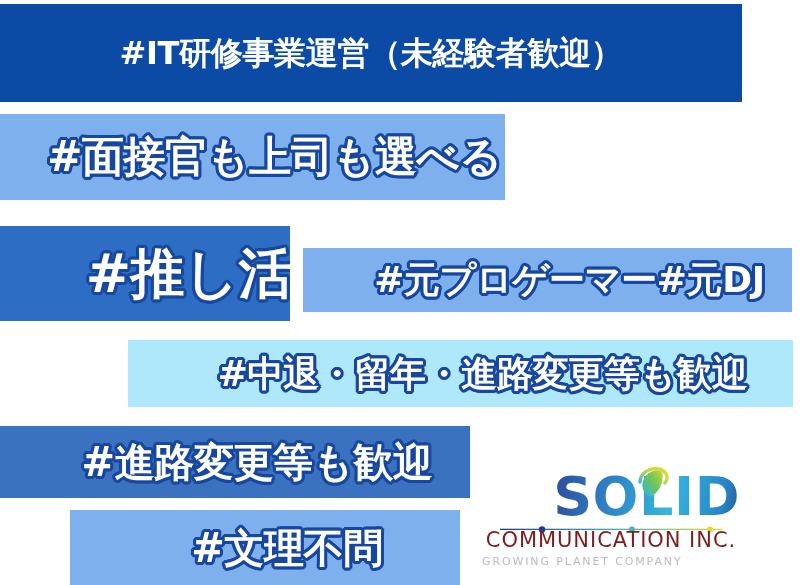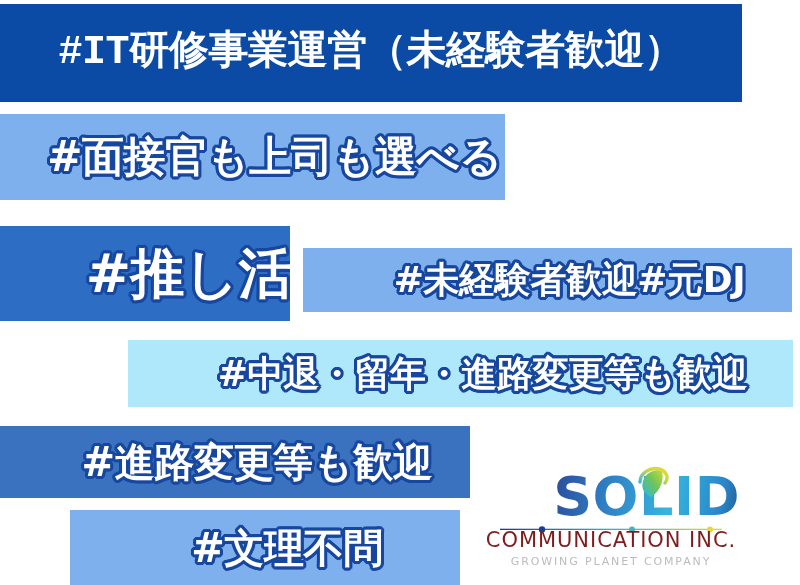--- a/index.html
+++ b/index.html
@@ -52,21 +52,21 @@
     margin-left: 44px;
   }
   
   .plain .txt {
     color: #ffffff;
     text-shadow: none;
   }
 
   
   #bar-it      { left: 0px;   top: 4px;   width: 742px; height: 98px;  background: var(--navy); }
-  #bar-it .txt { font-size: 40px; font-family: Liberation Mono, monospace; }
+  #bar-it .txt { font-size: 32px; }
 
   #bar-mensetsu      { left: 0px;   top: 114px; width: 505px; height: 86px; background: var(--lightblue); }
   #bar-mensetsu .txt { font-size: 42px; }
 
   #bar-se      { left: 516px; top: 114px; width: 279px; height: 99px; background: var(--cyan); }
   #bar-se .txt { font-size: 64px; letter-spacing: 0.01em; }
 
   #bar-oshi      { left: 0px;   top: 226px; width: 290px; height: 95px; background: var(--medblue); padding-left: 44px; }
   #bar-oshi .txt { font-size: 54px; }
 
@@ -140,21 +140,20 @@
     letter-spacing: 0.045em;
     color: #7f1d1d;
     font-family: "DejaVu Sans", "Liberation Sans", sans-serif;
     line-height: 1.2;
   }
   #logo-tag {
     position: absolute;
     left: 0px;
     top: 95px;
     width: 258px;
-    text-align: center;
     font-size: 11px;
     letter-spacing: 0.17em;
     color: #b9bcbe;
     font-family: "DejaVu Sans", "Liberation Sans", sans-serif;
   }
 </style>
 </head>
 <body>
 
 <div id="poster">
@@ -166,21 +165,21 @@
   <div class="bar outlined" id="bar-mensetsu">
     <span class="txt">#面接官も上司も選べる</span>
   </div>
 
 
   <div class="bar outlined" id="bar-oshi">
     <span class="txt">#推し活</span>
   </div>
 
   <div class="bar outlined" id="bar-gamer">
-    <span class="txt">#未経験者歓迎#元DJ</span>
+    <span class="txt">#元プロゲーマー#元DJ</span>
   </div>
 
   <div class="bar outlined" id="bar-chutai">
     <span class="txt">#中退・留年・進路変更等も歓迎</span>
   </div>
 
   <div class="bar outlined" id="bar-kosei">
     <span class="txt">#進路変更等も歓迎</span>
   </div>
 

